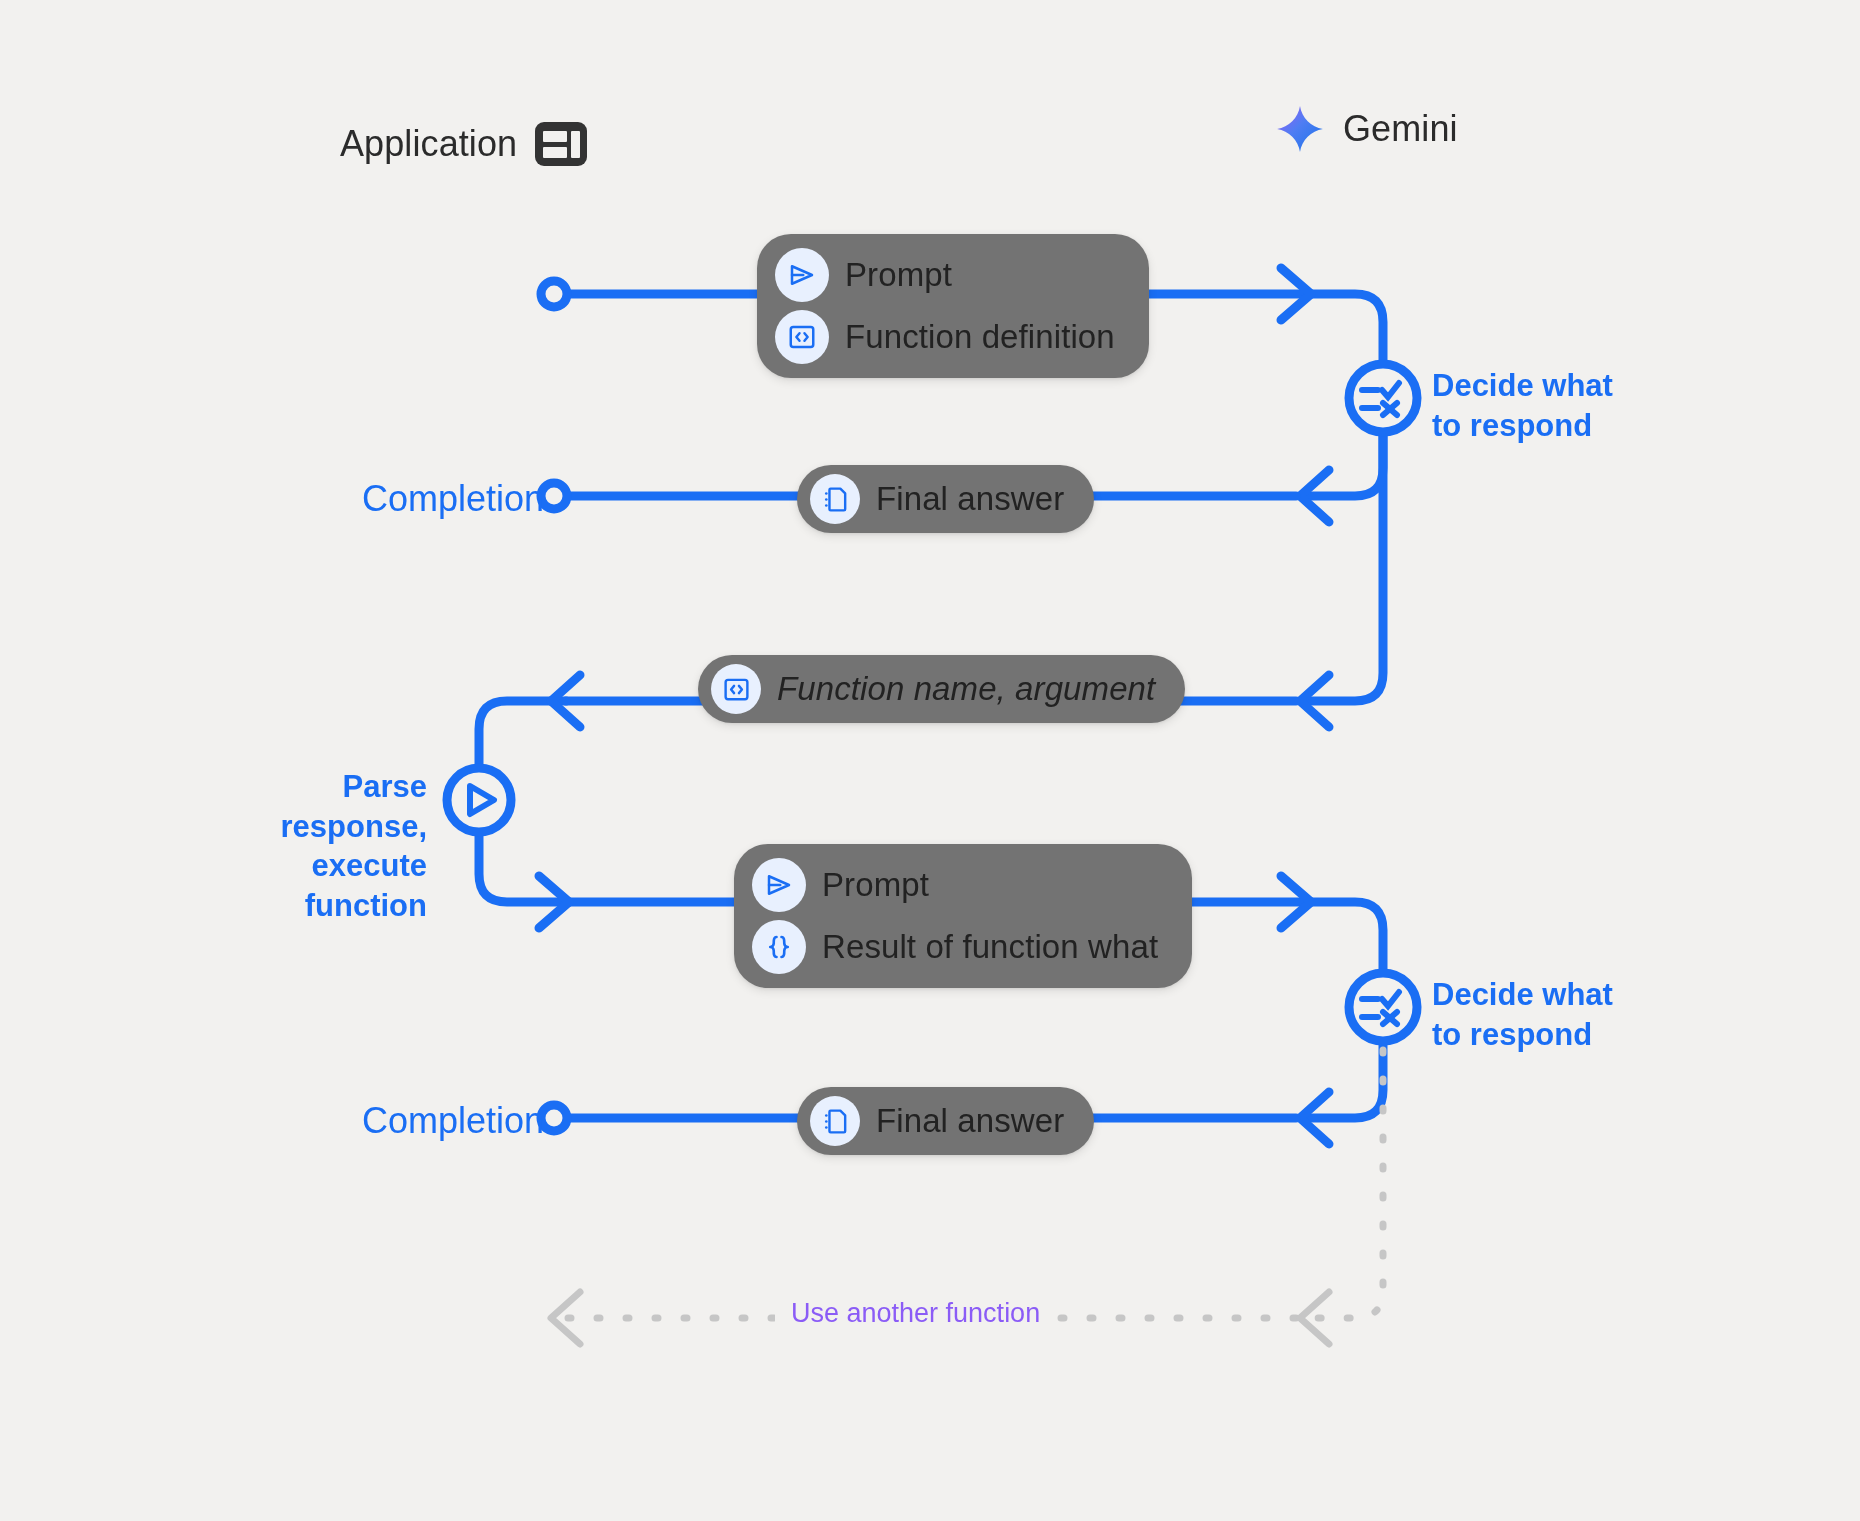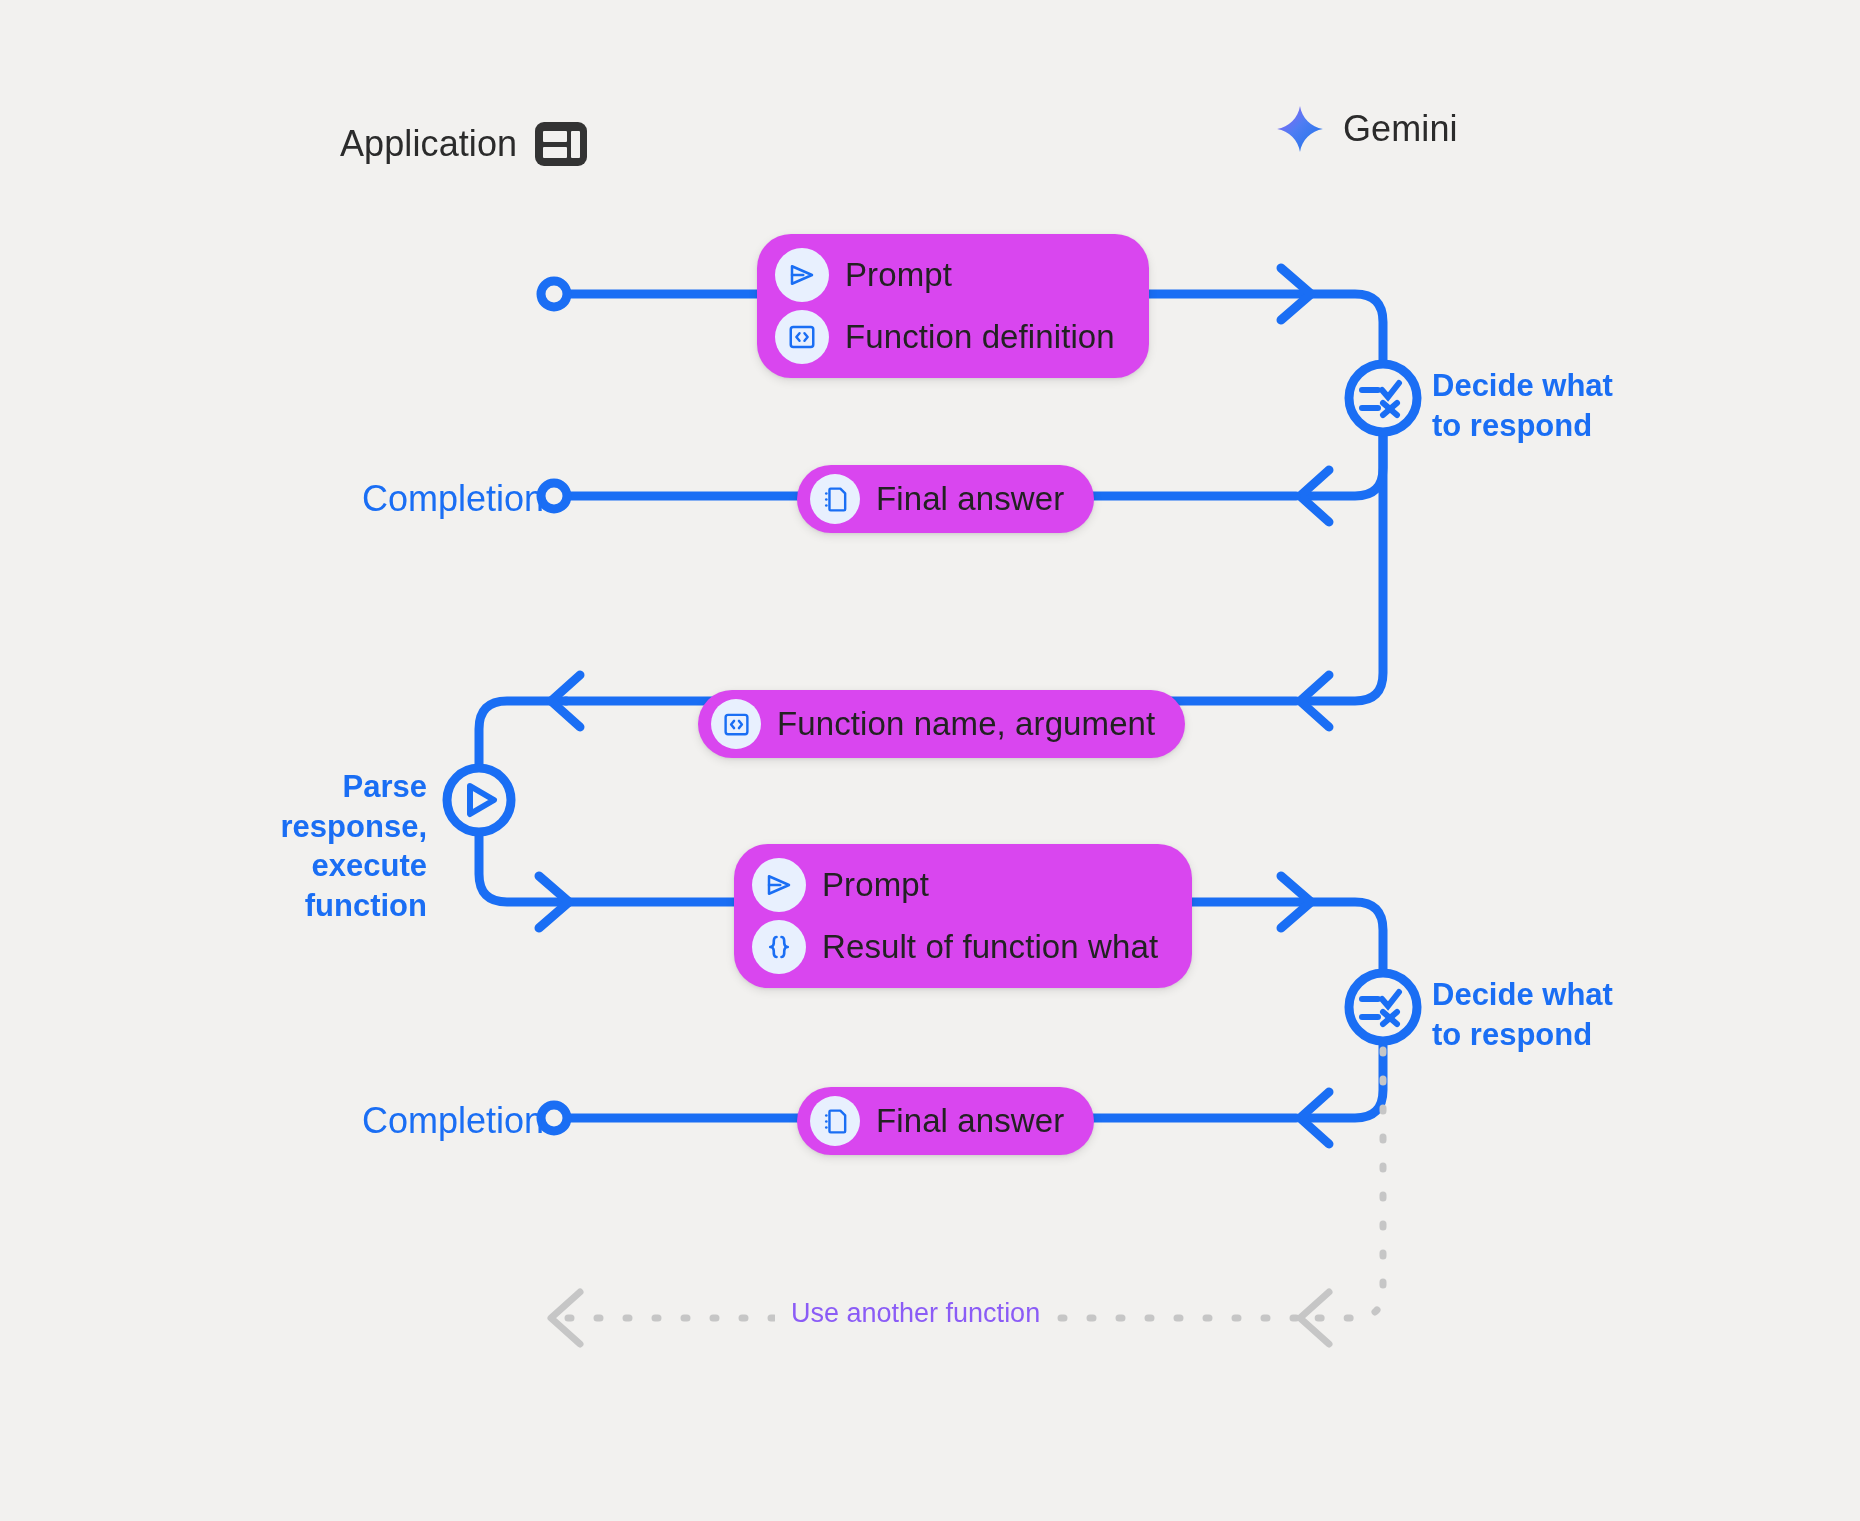--- a/index.html
+++ b/index.html
@@ -26,21 +26,21 @@
     position:relative;flex:0 0 auto;}
   .app-icon i{position:absolute;background:#f2f1ef;display:block;}
   .app-icon i.b1{left:8px;top:9px;width:24px;height:11px;border-radius:1px;}
   .app-icon i.b2{left:8px;top:25px;width:24px;height:11px;border-radius:1px;}
   .app-icon i.b3{left:36px;top:9px;width:9px;height:27px;border-radius:1px;}
 
   .gem-icon{width:50px;height:50px;flex:0 0 auto;}
 
   
   .card{
-    position:absolute;background:#d946ef;border-radius:34px;
+    position:absolute;background:#737373;border-radius:34px;
     box-shadow:0 3px 10px rgba(0,0,0,.10),0 1px 3px rgba(0,0,0,.07);
     padding:14px 34px 14px 18px;
     display:flex;flex-direction:column;gap:8px;
     z-index:5;
   }
   .card.single{border-radius:40px;padding:9px 30px 9px 13px;}
   .row{display:flex;align-items:center;gap:16px;}
   .row .txt{font-size:33px;color:#222;white-space:nowrap;letter-spacing:.1px;}
   .chip{
     width:54px;height:54px;border-radius:50%;background:#e8f0fe;
@@ -209,21 +209,21 @@
           <path d="M8 3 H16 L20 7 V20 A1 1 0 0 1 19 21 H8 A1 1 0 0 1 7 20 V4 A1 1 0 0 1 8 3 Z"></path>
           <circle cx="4.4" cy="7" r="1.1" fill="#1a6ef4" stroke="none"></circle>
           <circle cx="4.4" cy="12" r="1.1" fill="#1a6ef4" stroke="none"></circle>
           <circle cx="4.4" cy="17" r="1.1" fill="#1a6ef4" stroke="none"></circle>
         </svg>
       </span>
       <span class="txt">Final answer</span>
     </div>
   </div>
 
-  <div class="card single" style="left:698px;top:690px;">
+  <div class="card single" style="left:698px;top:655px;font-style:italic;">
     <div class="row">
       <span class="chip sm">
         <svg viewBox="0 0 24 24" width="29" height="29" fill="none" stroke="#1a6ef4" stroke-width="2" stroke-linejoin="round" stroke-linecap="round">
           <rect x="3" y="4" width="18" height="16" rx="2"></rect>
           <polyline points="10,9 7.5,12 10,15"></polyline>
           <polyline points="14,9 16.5,12 14,15"></polyline>
         </svg>
       </span>
       <span class="txt">Function name,  argument</span>
     </div>

